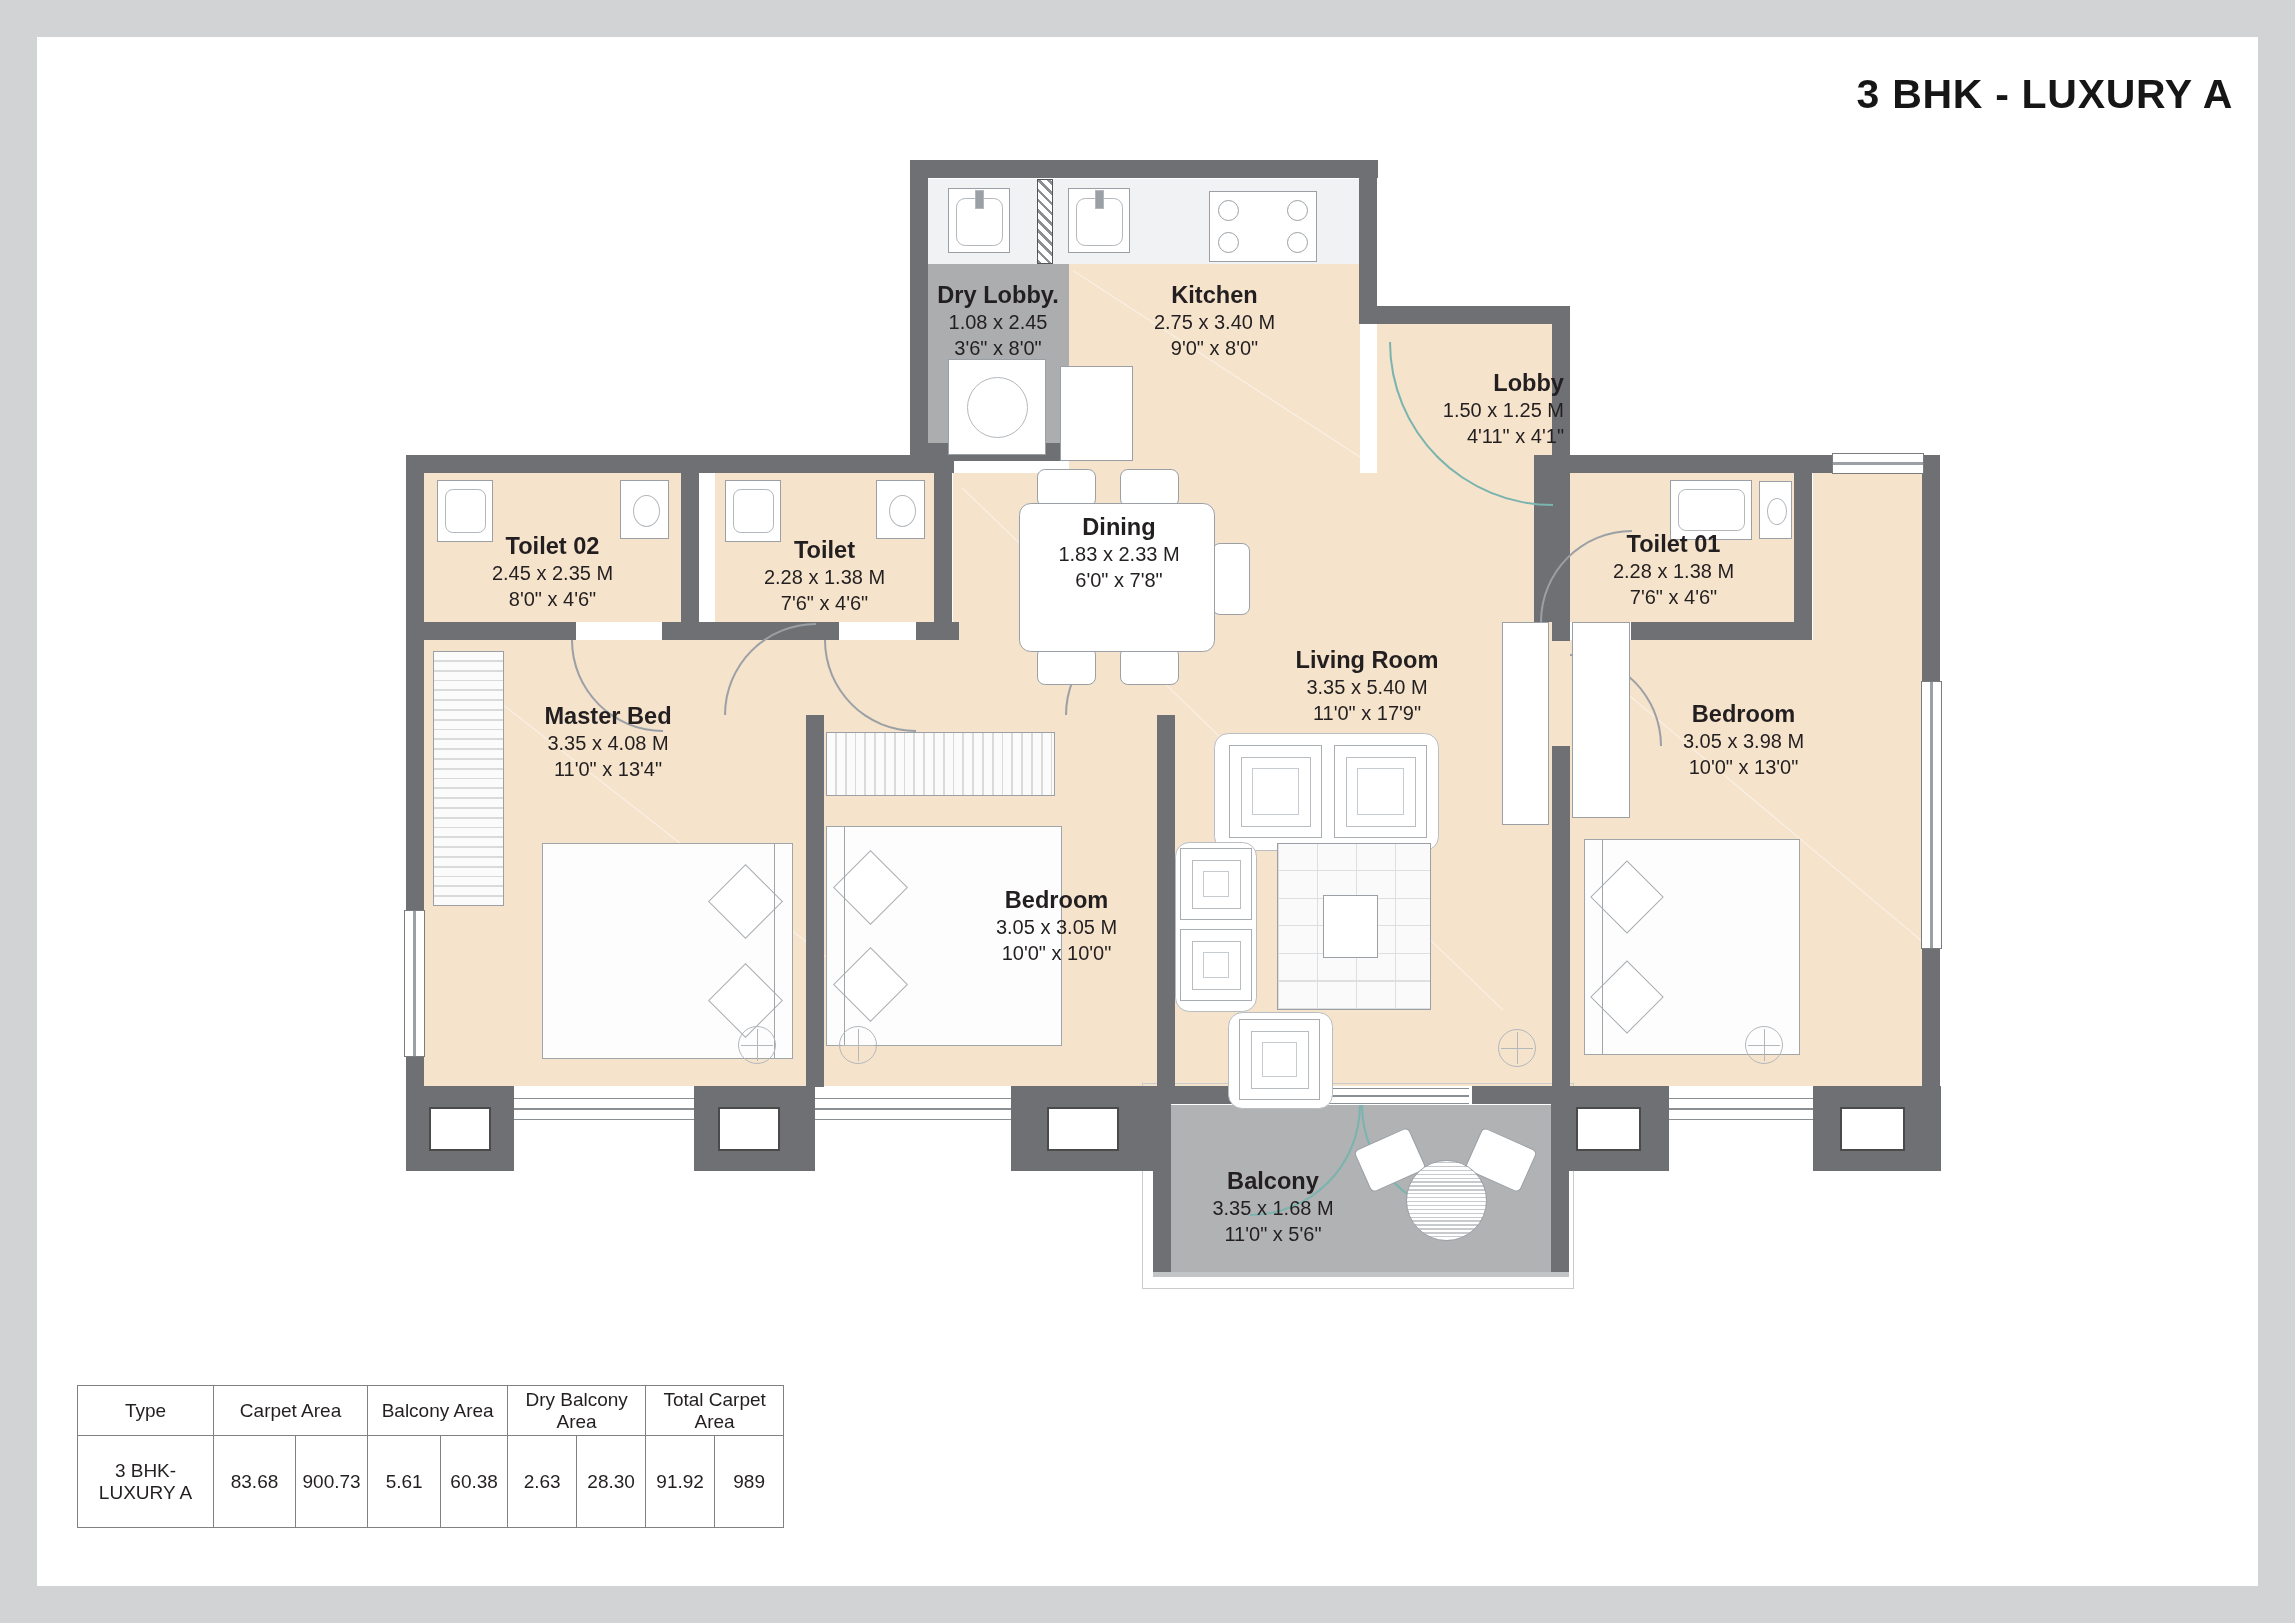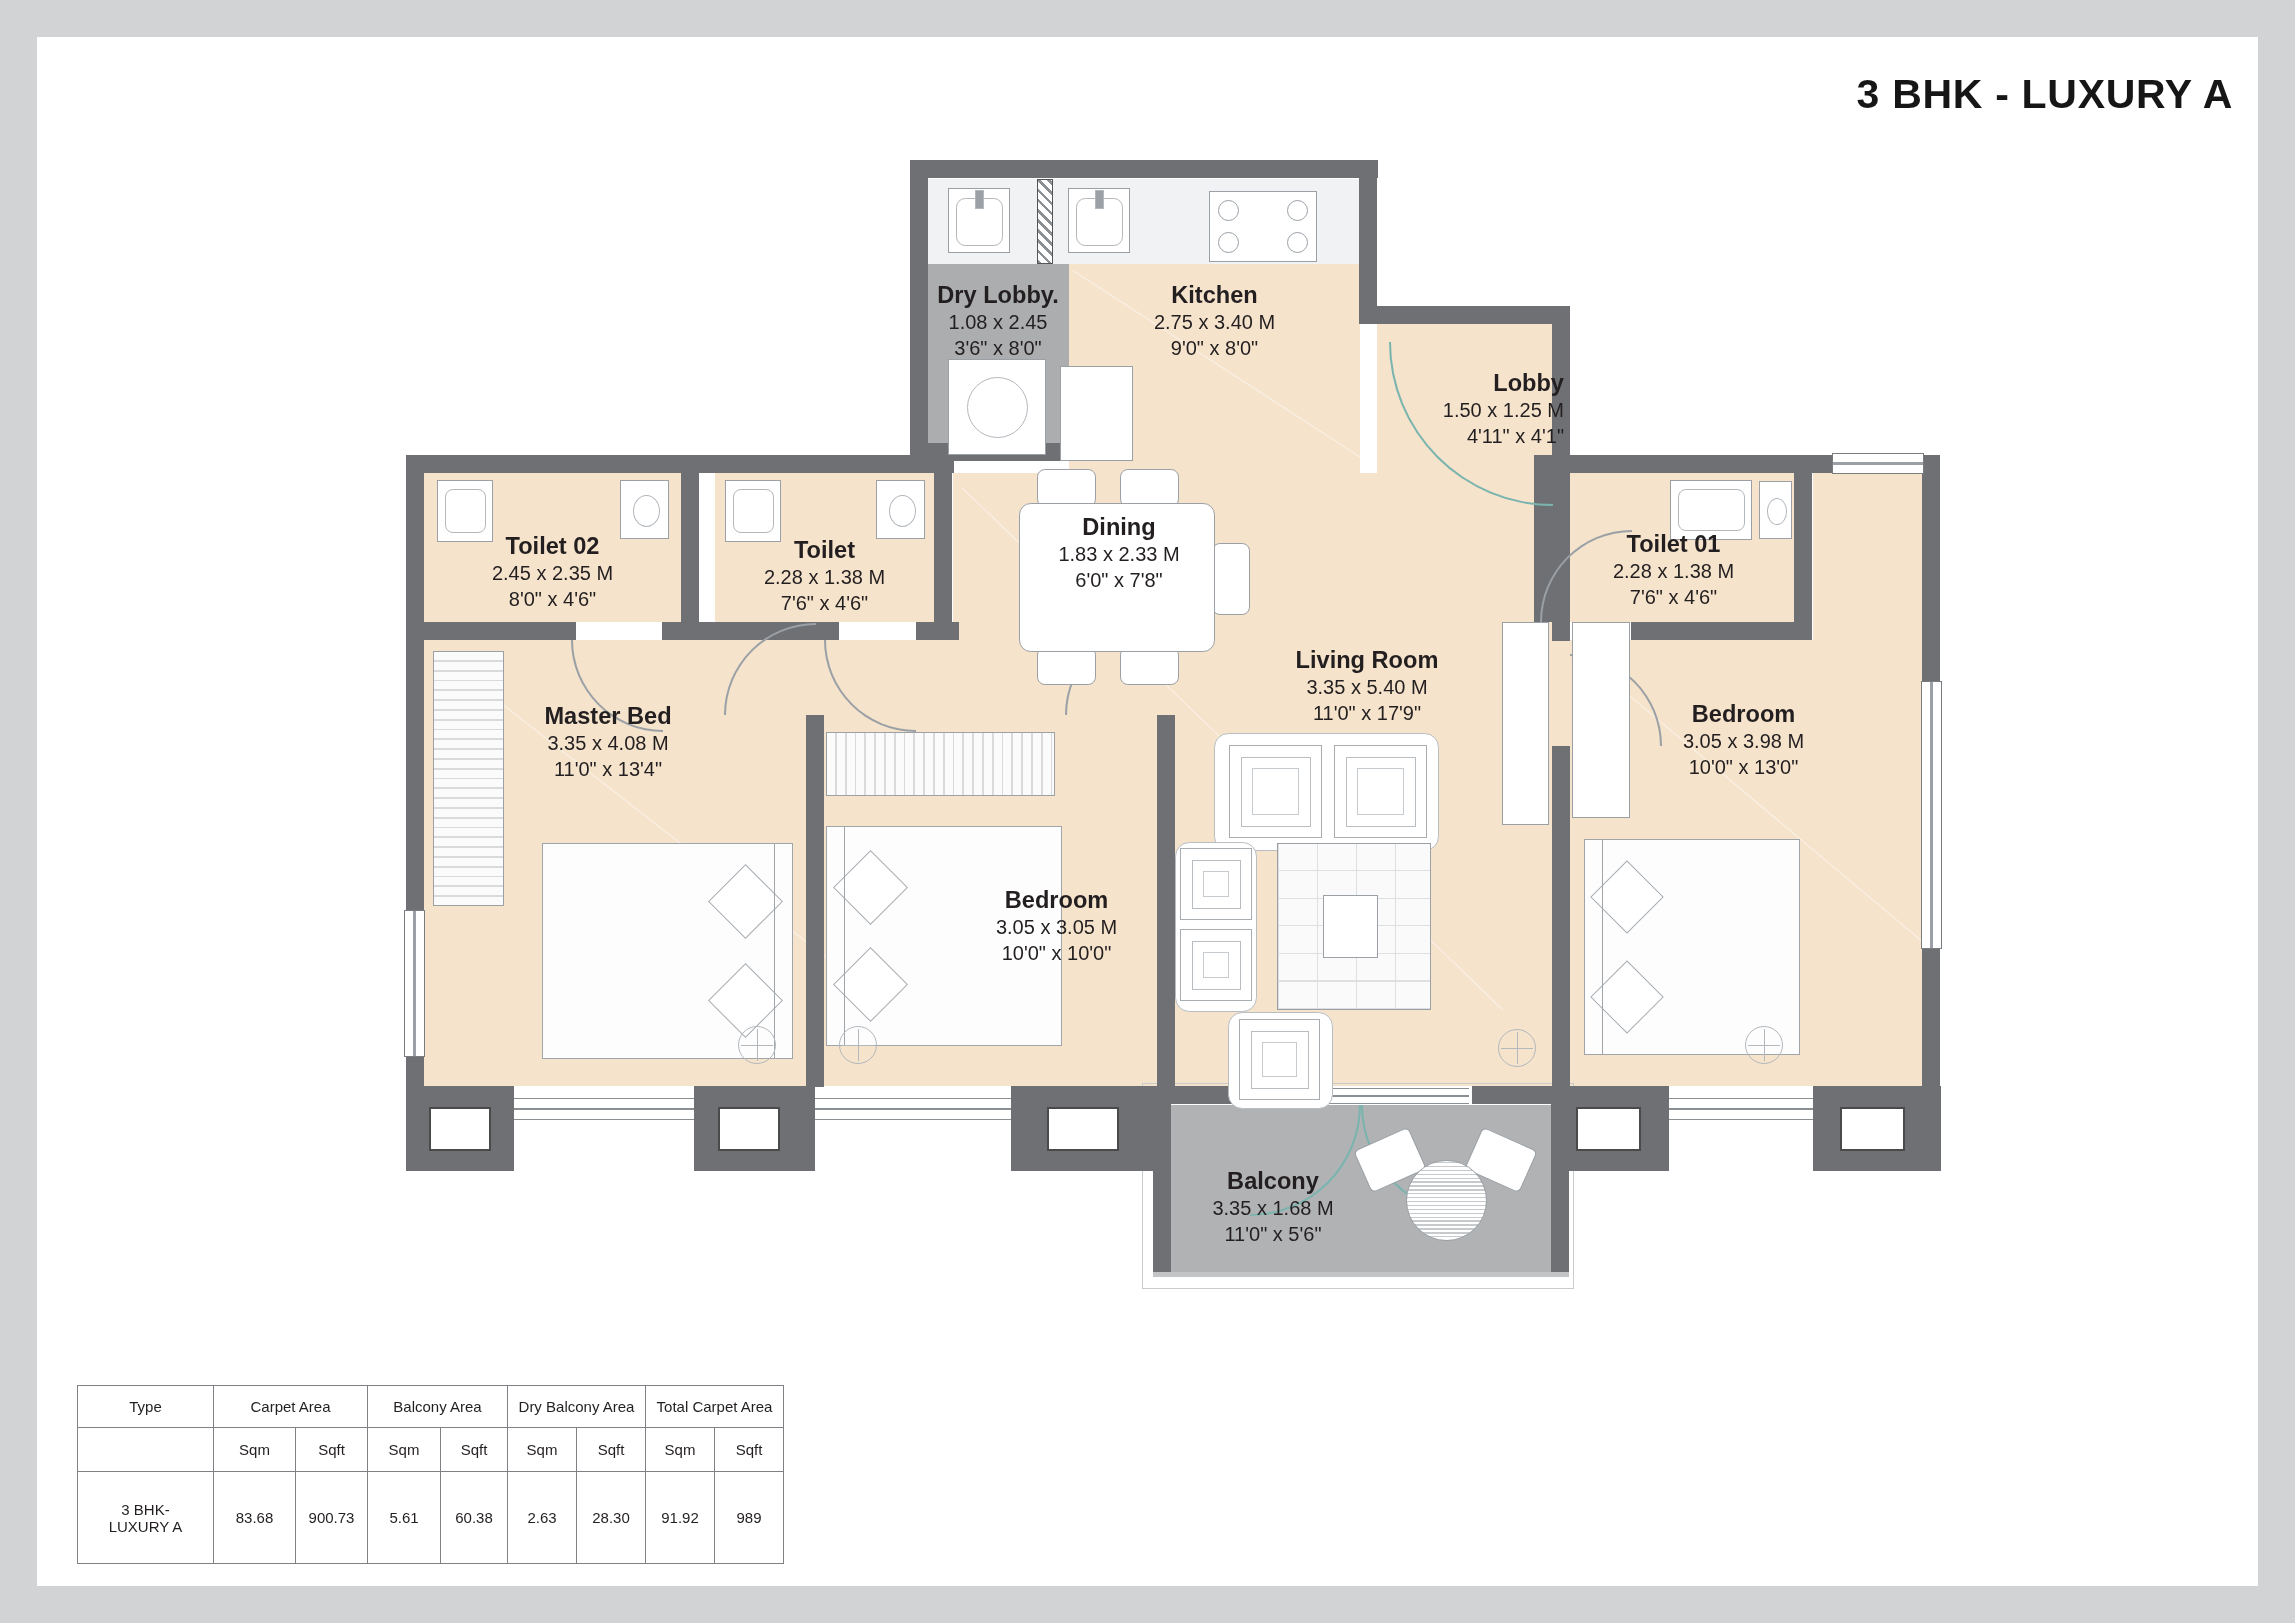--- a/index.html
+++ b/index.html
@@ -56,21 +56,21 @@
   .fan::after{content:"";position:absolute;top:50%;left:6%;right:6%;height:1.3px;background:#b3b8bd;}
   
   .diag{height:1.3px;background:rgba(255,255,255,.55);transform-origin:0 0;}
   
   .rlabel{text-align:center;line-height:1.28;}
   .rname{font-weight:bold;font-size:23.6px;}
   .rdim{font-size:20px;}
   .title{font-weight:bold;font-size:41px;letter-spacing:0.7px;color:#161616;}
   
   .areatable{position:absolute;border-collapse:collapse;table-layout:fixed;background:#fff;
-             font-size:15px;color:#231f20;}
+             font-size:19px;color:#231f20;}
   .areatable th,.areatable td{border:1.3px solid #808184;font-weight:normal;text-align:center;
              vertical-align:middle;padding:2.6px 6.5px;}
   .r1{height:42px;} .r2{height:44px;} .r3{height:92px;}
 </style>
 </head>
 <body>
 
 <div class="abs frame" style="left:0;top:0;width:2295px;height:37px;"></div>
 <div class="abs frame" style="left:0;top:1586px;width:2295px;height:37px;"></div>
 <div class="abs frame" style="left:0;top:0;width:37px;height:1623px;"></div>
@@ -326,31 +326,20 @@
       <col style="width:69px">
   </colgroup>
   <tbody>
       <tr class="r1">
     <th>Type</th>
     <th colspan="2">Carpet Area</th>
     <th colspan="2">Balcony Area</th>
     <th colspan="2">Dry Balcony Area</th>
     <th colspan="2">Total Carpet Area</th>
   </tr>
-  <tr class="r2">
-    <th></th>
-    <th>Sqm</th>
-    <th>Sqft</th>
-    <th>Sqm</th>
-    <th>Sqft</th>
-    <th>Sqm</th>
-    <th>Sqft</th>
-    <th>Sqm</th>
-    <th>Sqft</th>
-  </tr>
   <tr class="r3">
     <td style="padding:2.6px 15.7px;">3 BHK-LUXURY A</td>
     <td>83.68</td>
     <td>900.73</td>
     <td>5.61</td>
     <td>60.38</td>
     <td>2.63</td>
     <td>28.30</td>
     <td>91.92</td>
     <td>989</td>

